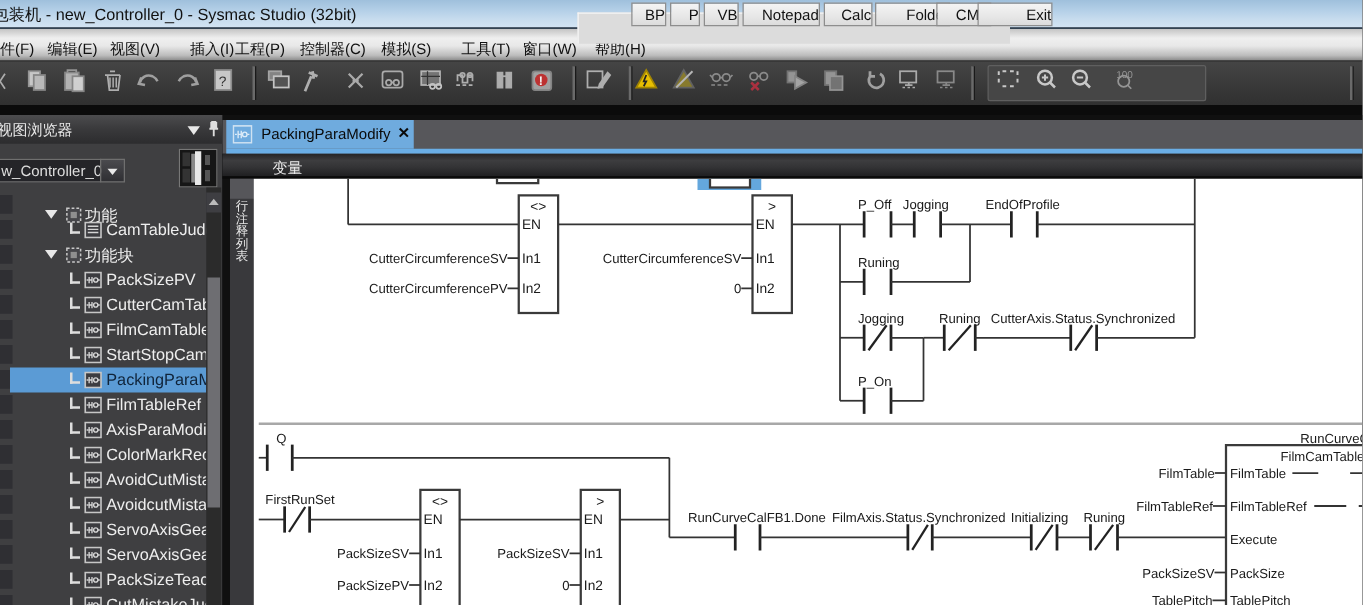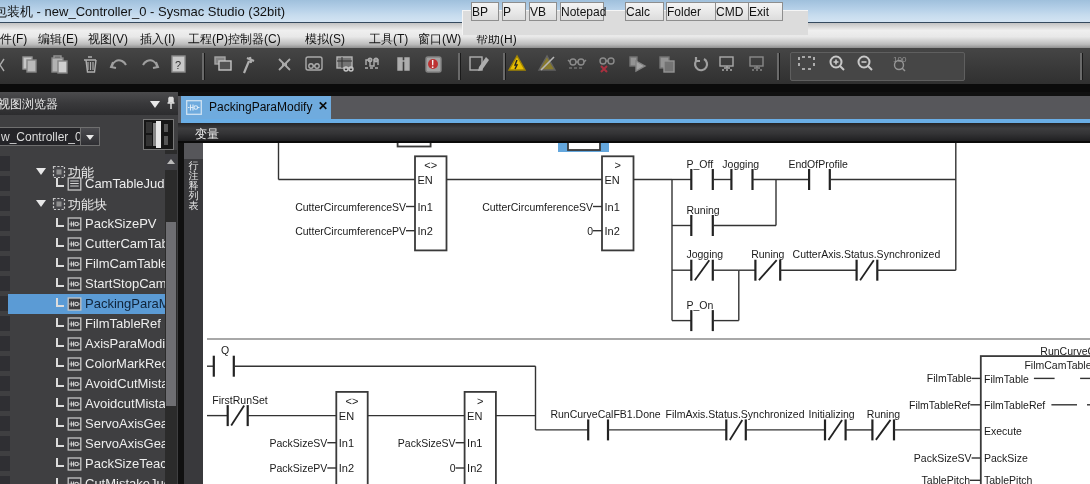--- a/index.html
+++ b/index.html
@@ -10,21 +10,21 @@
   #titlebar{left:0;top:0;width:1090px;height:22px;
     background:linear-gradient(180deg,#9fc0dc 0%,#b5d0e8 40%,#c7dcee 70%,#d3e4f3 100%);}
   #titletxt{left:-6px;top:3px;font-size:13px;color:#111;white-space:nowrap;}
   #menubar{left:0;top:22px;width:1090px;height:27px;
     background:linear-gradient(180deg,#c3c3c3 0%,#efefef 30%,#e8e8e8 55%,#bdbdbd 85%,#8f8f8f 100%);
     border-top:1px solid #34495e;border-bottom:1px solid #454545;box-sizing:border-box;}
   .menuitem{position:absolute;top:8px;font-size:12px;color:#111;white-space:nowrap;}
   #btnpanel{left:462px;top:10px;width:345px;height:24px;background:#dcdcdc;
     border-left:1px solid #f5f5f5;border-top:1px solid #f5f5f5;}
   .wbtn{position:absolute;top:2px;height:19px;background:linear-gradient(180deg,#f4f4f4,#e7e7e7 60%,#dcdcdc);
-    border:1px solid #8e8e8e;font-size:12px;color:#111;text-align:left;line-height:19px;box-sizing:border-box;}
+    border:1px solid #8e8e8e;font-size:12px;color:#111;text-align:right;line-height:19px;box-sizing:border-box;margin-left:34px;}
   
   #toolbar{left:0;top:49px;width:1090px;height:35px;
     background:linear-gradient(180deg,#454545 0%,#3a3a3a 50%,#303030 100%);}
   #toolbar2{left:0;top:84px;width:1090px;height:12px;background:#0b0b0b;}
   .tsep{position:absolute;top:53px;width:2px;height:27px;background:#6a6a6a;box-shadow:1px 0 0 #1a1a1a;}
   
   #leftpanel{left:0;top:92px;width:178px;height:392px;background:#3f3f41;}
   #lphead{left:0;top:92px;width:178px;height:23px;
     background:linear-gradient(180deg,#4c4c4e,#39393b 50%,#2c2c2e);
     color:#e8e8e8;font-size:12px;}
@@ -52,37 +52,37 @@
   #canvas{left:203px;top:143px;width:887px;height:341px;background:#fff;}
 </style>
 </head>
 <body>
   <div class="abs" id="titlebar"></div>
   <div class="abs" id="titletxt">包装机 - new_Controller_0 - Sysmac Studio (32bit)</div>
   <div class="abs" id="menubar">
     <span class="menuitem" style="left:-12px">文件(F)</span>
     <span class="menuitem" style="left:38px">编辑(E)</span>
     <span class="menuitem" style="left:88px">视图(V)</span>
-    <span class="menuitem" style="left:140px">插入(I)</span>
+    <span class="menuitem" style="left:152px">插入(I)</span>
     <span class="menuitem" style="left:188px">工程(P)</span>
-    <span class="menuitem" style="left:228px">控制器(C)</span>
+    <span class="menuitem" style="left:240px">控制器(C)</span>
     <span class="menuitem" style="left:305px">模拟(S)</span>
     <span class="menuitem" style="left:369px">工具(T)</span>
     <span class="menuitem" style="left:418px">窗口(W)</span>
     <span class="menuitem" style="left:476px">帮助(H)</span>
   </div>
   <div class="abs" id="btnpanel"></div>
   <div class="wbtn" style="left:471px;width:28px">BP</div>
   <div class="wbtn" style="left:502px;width:24px">P</div>
   <div class="wbtn" style="left:529px;width:28px">VB</div>
-  <div class="wbtn" style="left:560px;width:44px">Notepad</div>
+  <div class="wbtn" style="left:560px;width:62px">Notepad</div>
   <div class="wbtn" style="left:625px;width:39px">Calc</div>
   <div class="wbtn" style="left:666px;width:60px">Folder</div>
   <div class="wbtn" style="left:715px;width:44px">CMD</div>
-  <div class="wbtn" style="left:748px;width:35px">Exit</div>
+  <div class="wbtn" style="left:748px;width:60px">Exit</div>
   <div class="abs" id="toolbar"></div>
   <div class="abs" id="toolbar2"></div>
 
   <span class="tsep" style="left:202px"></span>
   <span class="tsep" style="left:458px"></span>
   <span class="tsep" style="left:503px"></span>
   <span class="tsep" style="left:777px"></span>
   <span class="tsep" style="left:1080px"></span>
   <div class="abs" style="left:790px;top:52px;width:175px;height:29px;background:#464646;border:1px solid #5f5f5f;border-radius:2px;box-sizing:border-box"></div>
 
@@ -452,21 +452,21 @@
       <rect x="0.7" y="0.7" width="14.6" height="13.6" fill="none" stroke="#cfe2f2" stroke-width="1.3"></rect>
       <path d="M2 7.5h1.5M4.5 4.5v6M7 4.5v6M4.5 7.5H7" stroke="#dcebf8" stroke-width="1.1" fill="none"></path>
       <circle cx="9.8" cy="7.5" r="1.8" stroke="#dcebf8" stroke-width="1.1" fill="none"></circle>
       <path d="M11.8 7.5h1.7" stroke="#dcebf8" stroke-width="1.1"></path>
     </svg>
     <span style="position:absolute;left:28px;top:4px">PackingParaModify</span>
     <span style="position:absolute;left:137px;top:3px;font-size:12px;font-weight:bold">✕</span>
   </div>
   <div class="abs" id="bluestrip"></div>
   <div class="abs" id="varbar">
-    <span style="position:absolute;left:17px;top:3px">变量</span>
+    <span style="position:absolute;left:40px;top:3px">变量</span>
   </div>
   <div class="abs" id="commentstrip"></div>
   <div class="abs" id="cshead"></div>
   <div class="abs" id="cstext">行注释列表</div>
   <div class="abs" id="canvas" style="overflow:hidden">
     <svg width="887" height="341" viewBox="0 0 887 341" style="position:absolute;left:0;top:0;overflow:hidden">
       <line x1="75.5" y1="0" x2="75.5" y2="36.5" stroke="#333" stroke-width="1.4"></line>
       <line x1="75.5" y1="36.5" x2="212" y2="36.5" stroke="#333" stroke-width="1.4"></line>
       <rect x="194.6" y="-10" width="33" height="13.5" fill="#fff" stroke="#3a3a3a" stroke-width="1.8"></rect>
       <rect x="355" y="-6" width="51" height="15" fill="#64a7dd" stroke="none"></rect>

